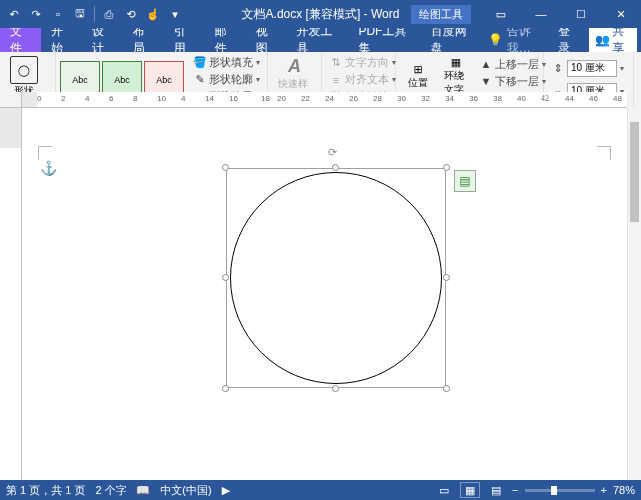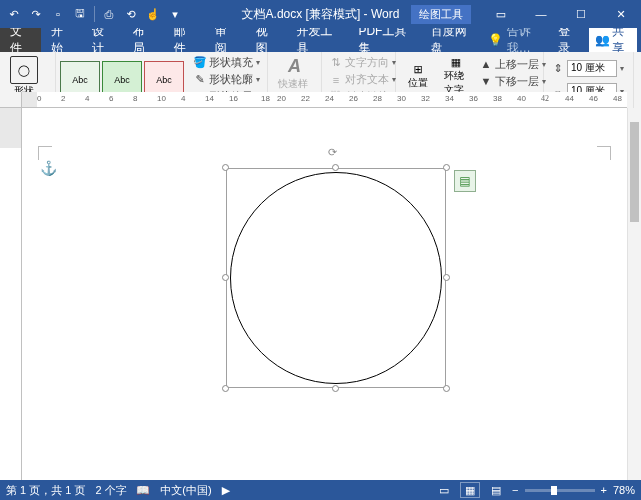--- a/index.html
+++ b/index.html
@@ -10,21 +10,21 @@
 .qat-btn { width: 20px; height: 20px; display: flex; align-items: center; justify-content: center; color: #fff; cursor: pointer; }
 .qat-sep { width: 1px; height: 16px; background: rgba(255,255,255,0.3); margin: 0 2px; }
 .title-center { position: absolute; left: 50%; transform: translateX(-50%); font-size: 12px; color: #fff; }
 .title-tool { position: absolute; right: 170px; background: #4472c4; padding: 2px 8px; font-size: 11px; }
 .winbtns { position: absolute; right: 0; display: flex; }
 .winbtn { width: 40px; height: 28px; display: flex; align-items: center; justify-content: center; color: #fff; cursor: pointer; }
 
 .menubar { height: 24px; background: #2b579a; display: flex; align-items: center; color: #fff; font-size: 12px; }
 .tab { padding: 4px 10px; cursor: pointer; }
 .tab.active { background: #f3f3f3; color: #2b579a; }
-.tab.file { background: #404040; }
+.tab.file { background: #8b5cf6; }
 .tellme { display: flex; align-items: center; gap: 3px; padding: 0 6px; color: #b8cce4; }
 .login { padding: 0 6px; }
 .share { background: #fff; color: #2b579a; padding: 2px 6px; margin: 0 4px; display: flex; align-items: center; gap: 2px; }
 
 .ribbon { height: 70px; background: #f3f3f3; border-bottom: 1px solid #d4d4d4; display: flex; position: relative; }
 .rgroup { border-right: 1px solid #e1e1e1; padding: 2px 4px 0; display: flex; flex-direction: column; }
 .rgroup-body { flex: 1; display: flex; align-items: center; gap: 2px; }
 .rgroup-label { text-align: center; font-size: 10px; color: #666; padding: 1px 0; }
 .big-btn { display: flex; flex-direction: column; align-items: center; padding: 2px 6px; cursor: pointer; min-width: 36px; }
 .shape-preview { width: 28px; height: 28px; border: 1px solid #333; border-radius: 2px; display: flex; align-items: center; justify-content: center; }
@@ -98,22 +98,22 @@
     <div class="winbtn">☐</div>
     <div class="winbtn close">✕</div>
   </div>
 </div>
 
 <div class="menubar">
   <div class="tab file">文件</div>
   <div class="tab">开始</div>
   <div class="tab">设计</div>
   <div class="tab">布局</div>
+  <div class="tab">引用</div>
   <div class="tab">邮件</div>
-  <div class="tab">审阅</div>
   <div class="tab">视图</div>
   <div class="tab">开发工具</div>
   <div class="tab">PDF工具集</div>
   <div class="tab">百度网盘</div>
   <div class="tellme">
       <span>💡</span>
       <span>告诉我…</span>
     </div>
   <div class="login">登录</div>
   <div class="share">

